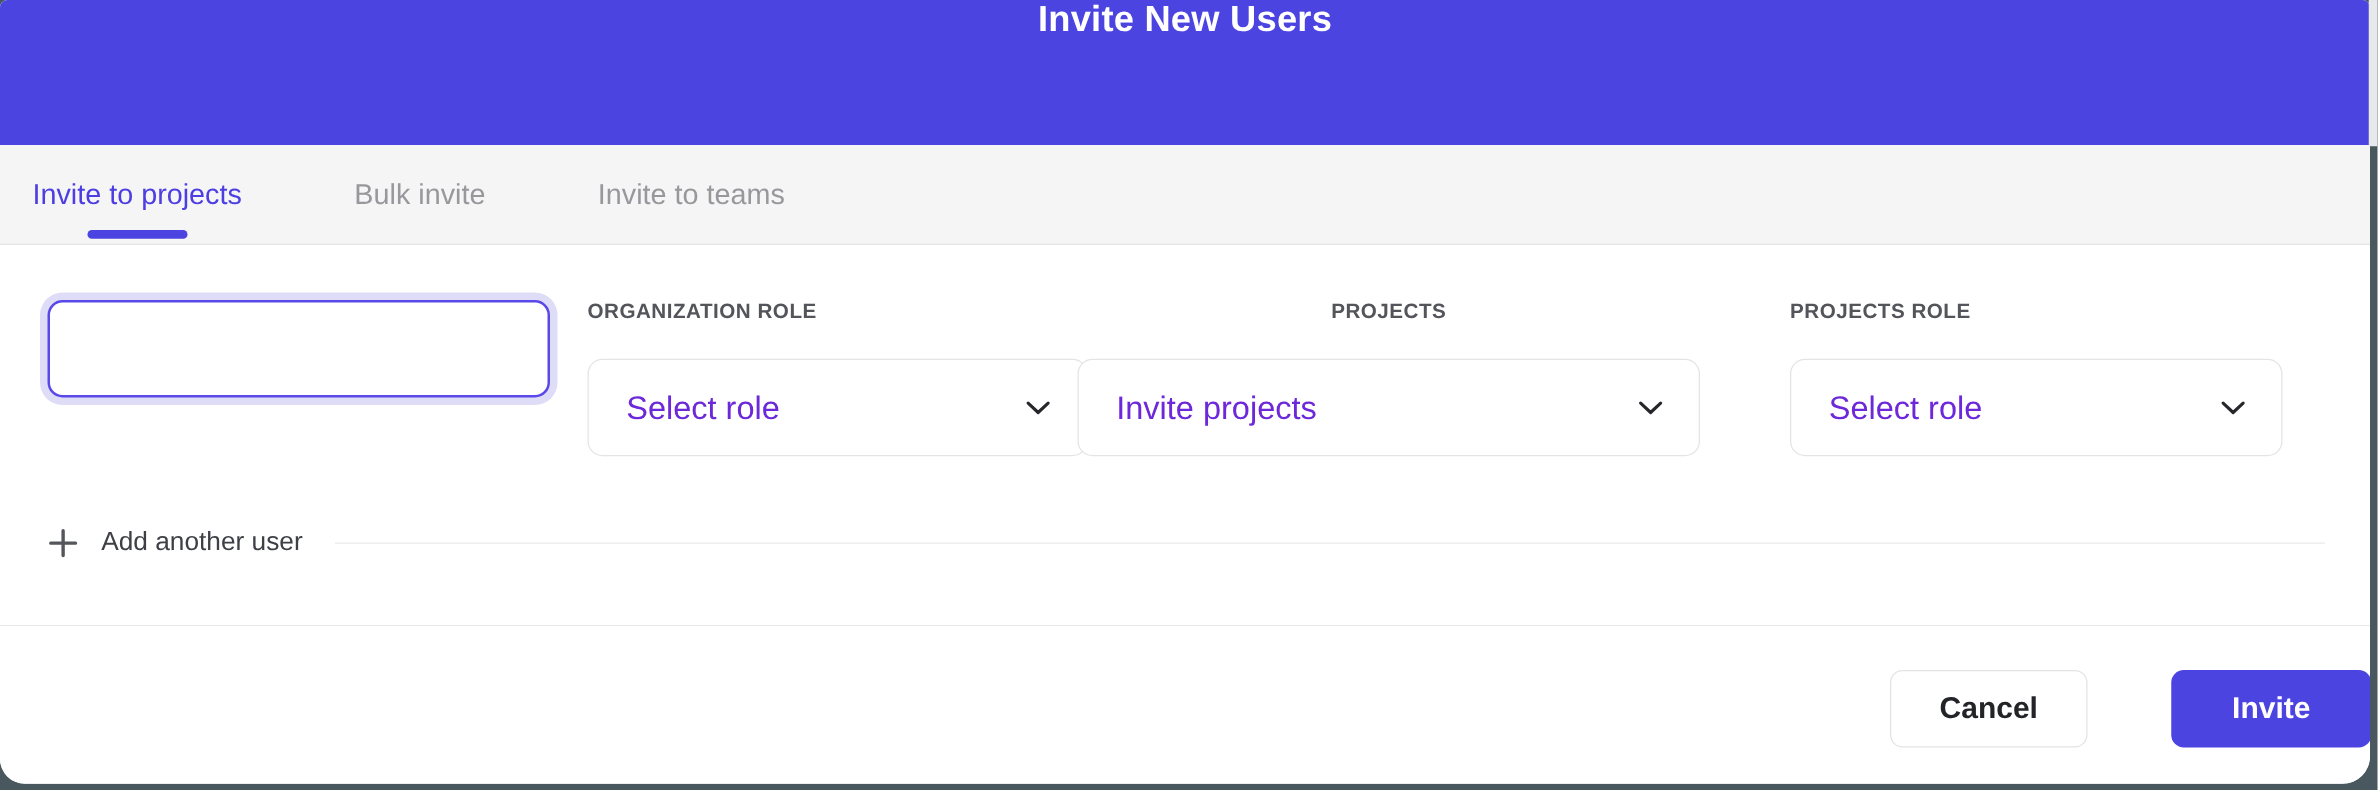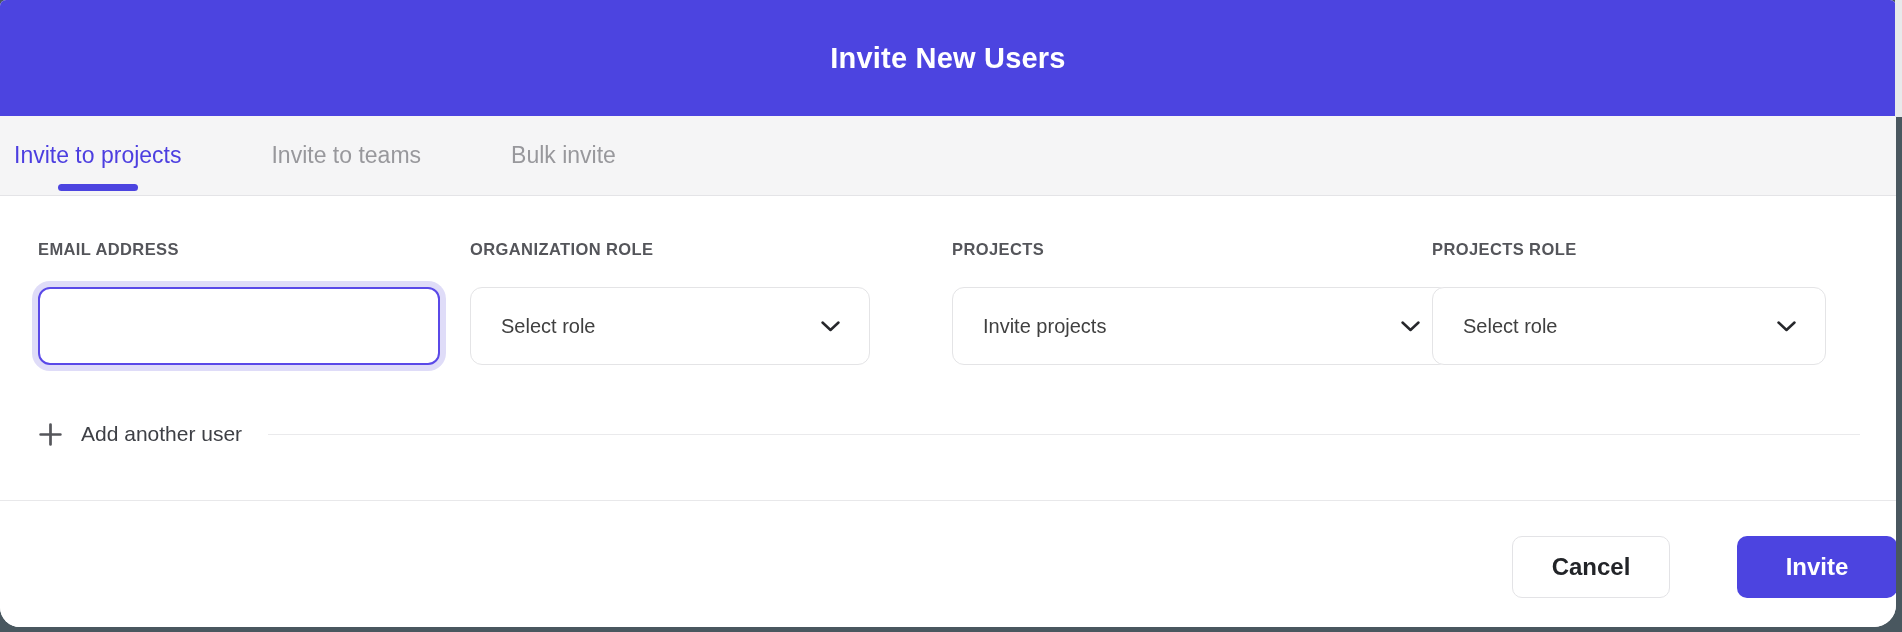--- a/index.html
+++ b/index.html
@@ -23,68 +23,68 @@
     background:#E8E9EB;z-index:3;
   }
   .modal{
     position:absolute;top:0;left:0;width:1896px;height:627px;
     background:#FFFFFF;border-radius:6px 6px 22px 20px;overflow:hidden;
     z-index:2;
   }
   .modal-header{
     position:absolute;top:0;left:0;width:100%;height:116px;
     background:var(--accent);
-    display:flex;align-items:center;justify-content:center;
+    display:flex;justify-content:center;
   }
   .modal-title{
     color:#FFFFFF;font-size:29px;font-weight:700;letter-spacing:0.2px;
   }
   .tab-bar{
     position:absolute;top:116px;left:0;width:100%;height:80px;
     background:var(--tabbar-bg);
     border-bottom:1px solid #E4E4E7;
     display:flex;align-items:center;gap:90px;
-    padding-left:14px;
+    padding-left:26px;
   }
   .tab{
     position:relative;height:100%;display:flex;align-items:center;
     font-size:23px;color:var(--inactive-tab);cursor:pointer;
   }
   .tab.active{color:var(--active-tab);}
   .tab-underline{
     display:none;
   }
   .tab.active .tab-underline{
     display:block;position:absolute;left:50%;transform:translateX(-50%);
     bottom:4px;width:80px;height:7px;border-radius:4px;
     background:var(--accent);
   }
   .form-area{position:absolute;top:196px;left:0;width:100%;height:304px;background:#FFFFFF;}
   .field-col{position:absolute;top:44px;}
   .col-0{left:38px;width:402px;}
   .col-1{left:470px;width:400px;}
-  .col-2{left:952px;width:498px;}
+  .col-2{left:862px;width:498px;text-align:center;}
   .col-3{left:1432px;width:394px;}
   .field-label{
     display:block;font-size:16.5px;font-weight:700;color:#54555A;
     letter-spacing:0.4px;height:47px;
   }
   .email-input{
     width:100%;height:78px;border:2px solid var(--focus-border);
     border-radius:12px;background:#FFFFFF;
     box-shadow:0 0 0 6px var(--focus-ring);
     font-size:25px;color:#1F2125;padding:0 28px;outline:none;
     font-family:"Liberation Sans","DejaVu Sans",sans-serif;
   }
   .select-control{
     width:100%;height:78px;border:1.5px solid #E4E4E6;border-radius:12px;
     background:#FFFFFF;display:flex;align-items:center;justify-content:space-between;
     padding:0 28px 0 30px;cursor:pointer;
   }
-  .select-value{font-size:20px;color:#404040;}
+  .select-value{font-size:26px;color:#6d28d9;}
   .chevron{flex:0 0 auto;margin-left:12px;}
   .add-row{
     position:absolute;top:223px;left:38px;right:36px;height:30px;
     display:flex;align-items:center;
   }
   .add-user-button{
     display:flex;align-items:center;gap:18px;background:none;border:none;
     cursor:pointer;font-family:"Liberation Sans","DejaVu Sans",sans-serif;
   }
   .add-user-label{font-size:21px;font-weight:400;color:#3E4046;white-space:nowrap;}
@@ -119,33 +119,32 @@
   <header class="modal-header">
     <h1 class="modal-title">Invite New Users</h1>
   </header>
 
   <nav class="tab-bar">
     <div class="tab active">
       <span>Invite to projects</span>
       <span class="tab-underline"></span>
     </div>
     <div class="tab">
-      <span>Invite to teams</span>
+      <span>Bulk invite</span>
 
     </div>
     <div class="tab">
-      <span>Bulk invite</span>
+      <span>Invite to teams</span>
 
     </div>
   </nav>
 
   <main class="form-area">
 
     <div class="field-col col-0">
-      <label class="field-label">EMAIL ADDRESS</label>
       <input type="text" class="email-input" value="" style="">
     </div>
 
     <div class="field-col col-1">
       <label class="field-label">ORGANIZATION ROLE</label>
       <div class="select-control">
         <span class="select-value">Select role</span>
         <svg class="chevron" width="21" height="13" viewBox="0 0 21 13">
           <path d="M2.5 2.5 L10.5 10 L18.5 2.5" fill="none" stroke="#26272B" stroke-width="2.5" stroke-linecap="round" stroke-linejoin="round"></path>
         </svg>

